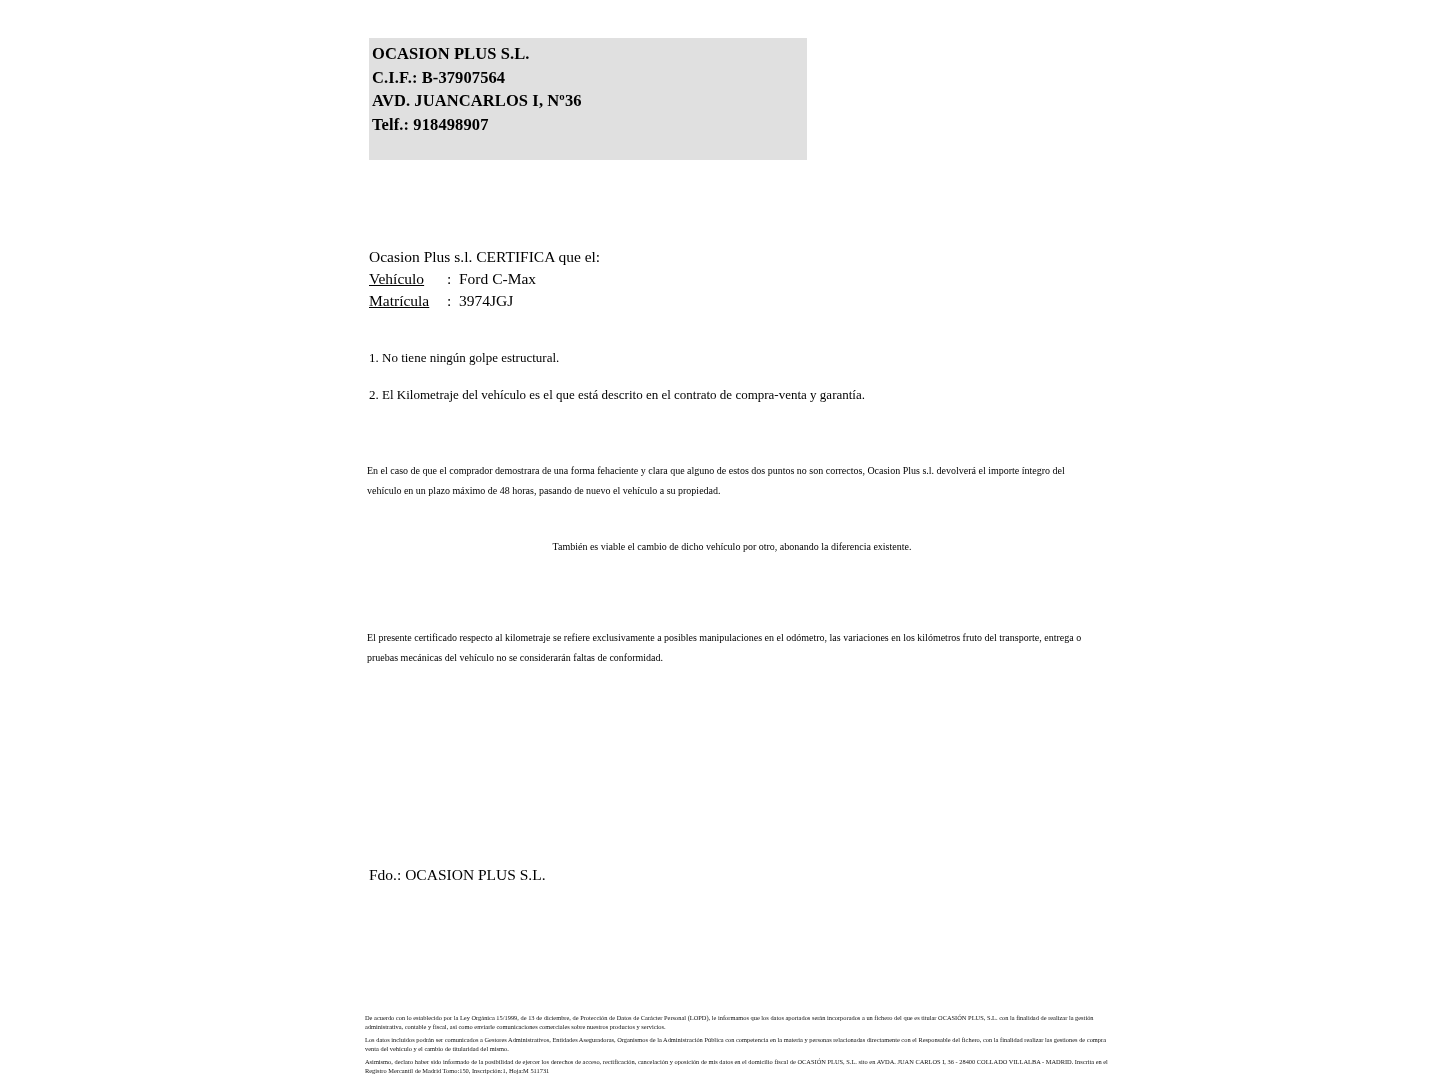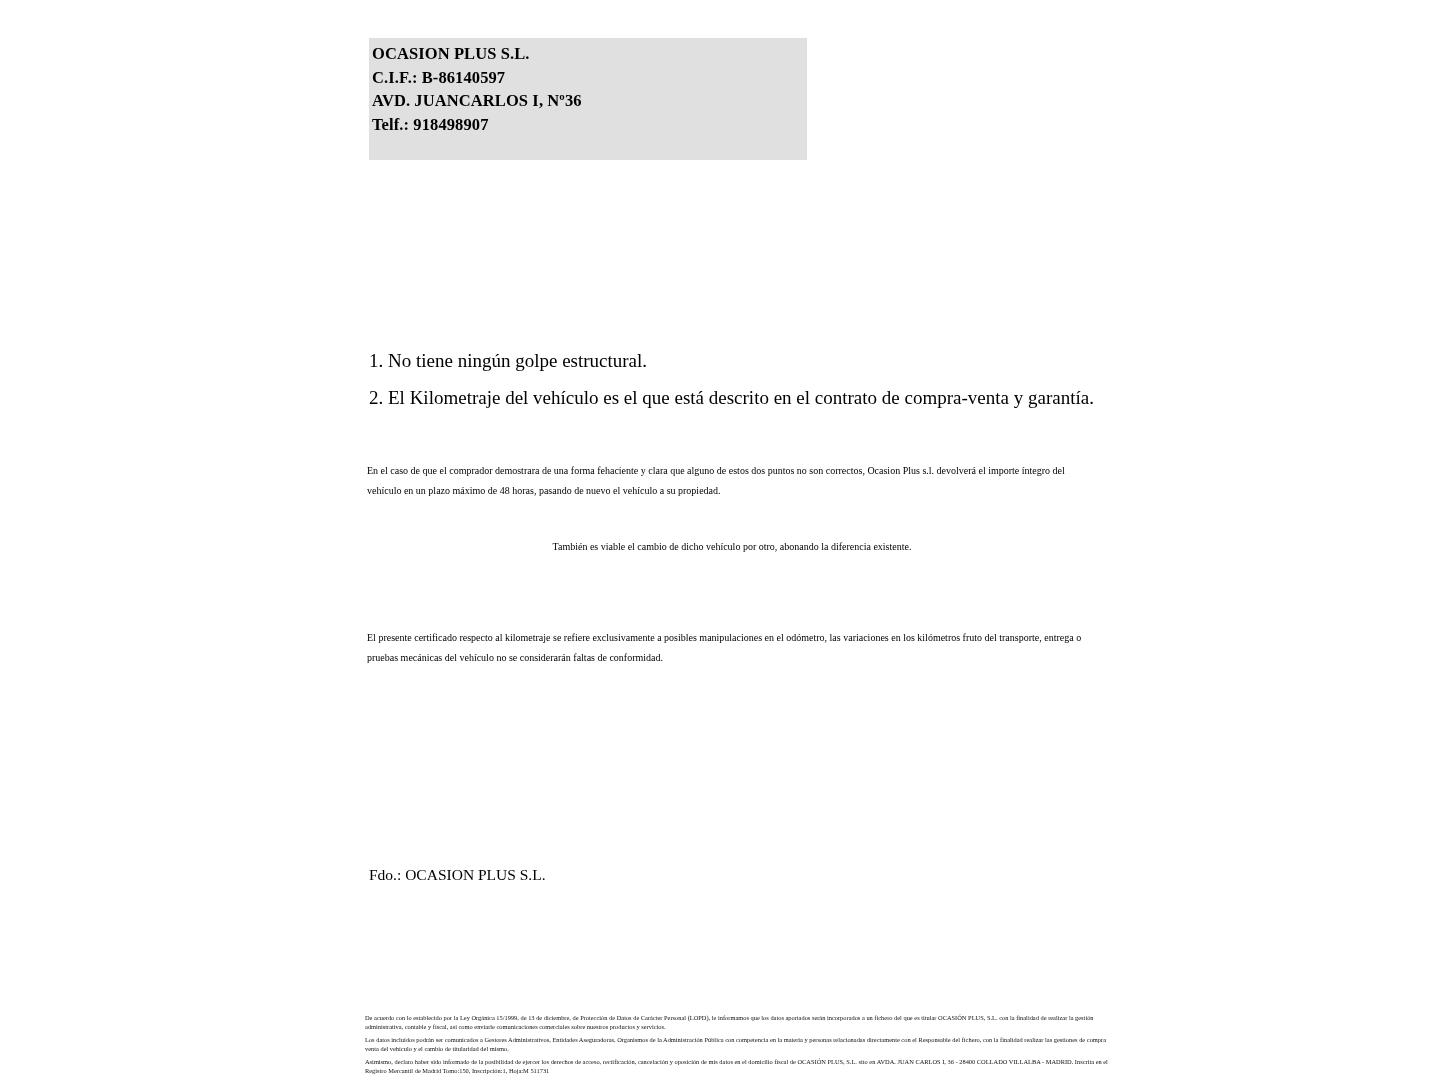--- a/index.html
+++ b/index.html
@@ -73,21 +73,21 @@
   }
   .kv-sep {
     display: inline-block;
     width: 12px;
   }
 
   
   .point {
     position: absolute;
     left: 357px;
-    font-size: 19px;
+    font-size: 13px;
     white-space: nowrap;
   }
   .point-1 { top: 350px; }
   .point-2 { top: 387px; }
 
   
   .para {
     position: absolute;
     left: 355px;
     width: 730px;
@@ -123,26 +123,35 @@
   }
   .legal p:last-child { margin-bottom: 0; }
 </style>
 </head>
 <body>
 
 <div class="page">
 
   <div class="company-block">
     <div class="company-line">OCASION PLUS S.L.</div>
-    <div class="company-line">C.I.F.: B-86140597</div>
+    <div class="company-line">C.I.F.: B-37907564</div>
     <div class="company-line">AVD. JUANCARLOS I, Nº36</div>
     <div class="company-line">Telf.: 918498907</div>
   </div>
 
 
+  <div class="certifica">
+    <div>Ocasion Plus s.l. CERTIFICA que el:</div>
+    <div class="kv-row">
+      <span class="kv-key">Vehículo</span><span class="kv-sep">:</span><span>Ford C-Max</span>
+    </div>
+    <div class="kv-row">
+      <span class="kv-key">Matrícula</span><span class="kv-sep">:</span><span>3974JGJ</span>
+    </div>
+  </div>
 
   <div class="point point-1">1. No tiene ningún golpe estructural.</div>
   <div class="point point-2">2. El Kilometraje del vehículo es el que está descrito en el contrato de compra-venta y garantía.</div>
 
   <div class="para para-1">En el caso de que el comprador demostrara de una forma fehaciente y clara que alguno de estos dos puntos no son correctos, Ocasion Plus s.l. devolverá el importe íntegro del vehículo en un plazo máximo de 48 horas, pasando de nuevo el vehículo a su propiedad.</div>
   <div class="para para-2">También es viable el cambio de dicho vehículo por otro, abonando la diferencia existente.</div>
   <div class="para para-4">El presente certificado respecto al kilometraje se refiere exclusivamente a posibles manipulaciones en el odómetro, las variaciones en los kilómetros fruto del transporte, entrega o pruebas mecánicas del vehículo no se considerarán faltas de conformidad.</div>
 
   <div class="signature">Fdo.: OCASION PLUS S.L.</div>
 

